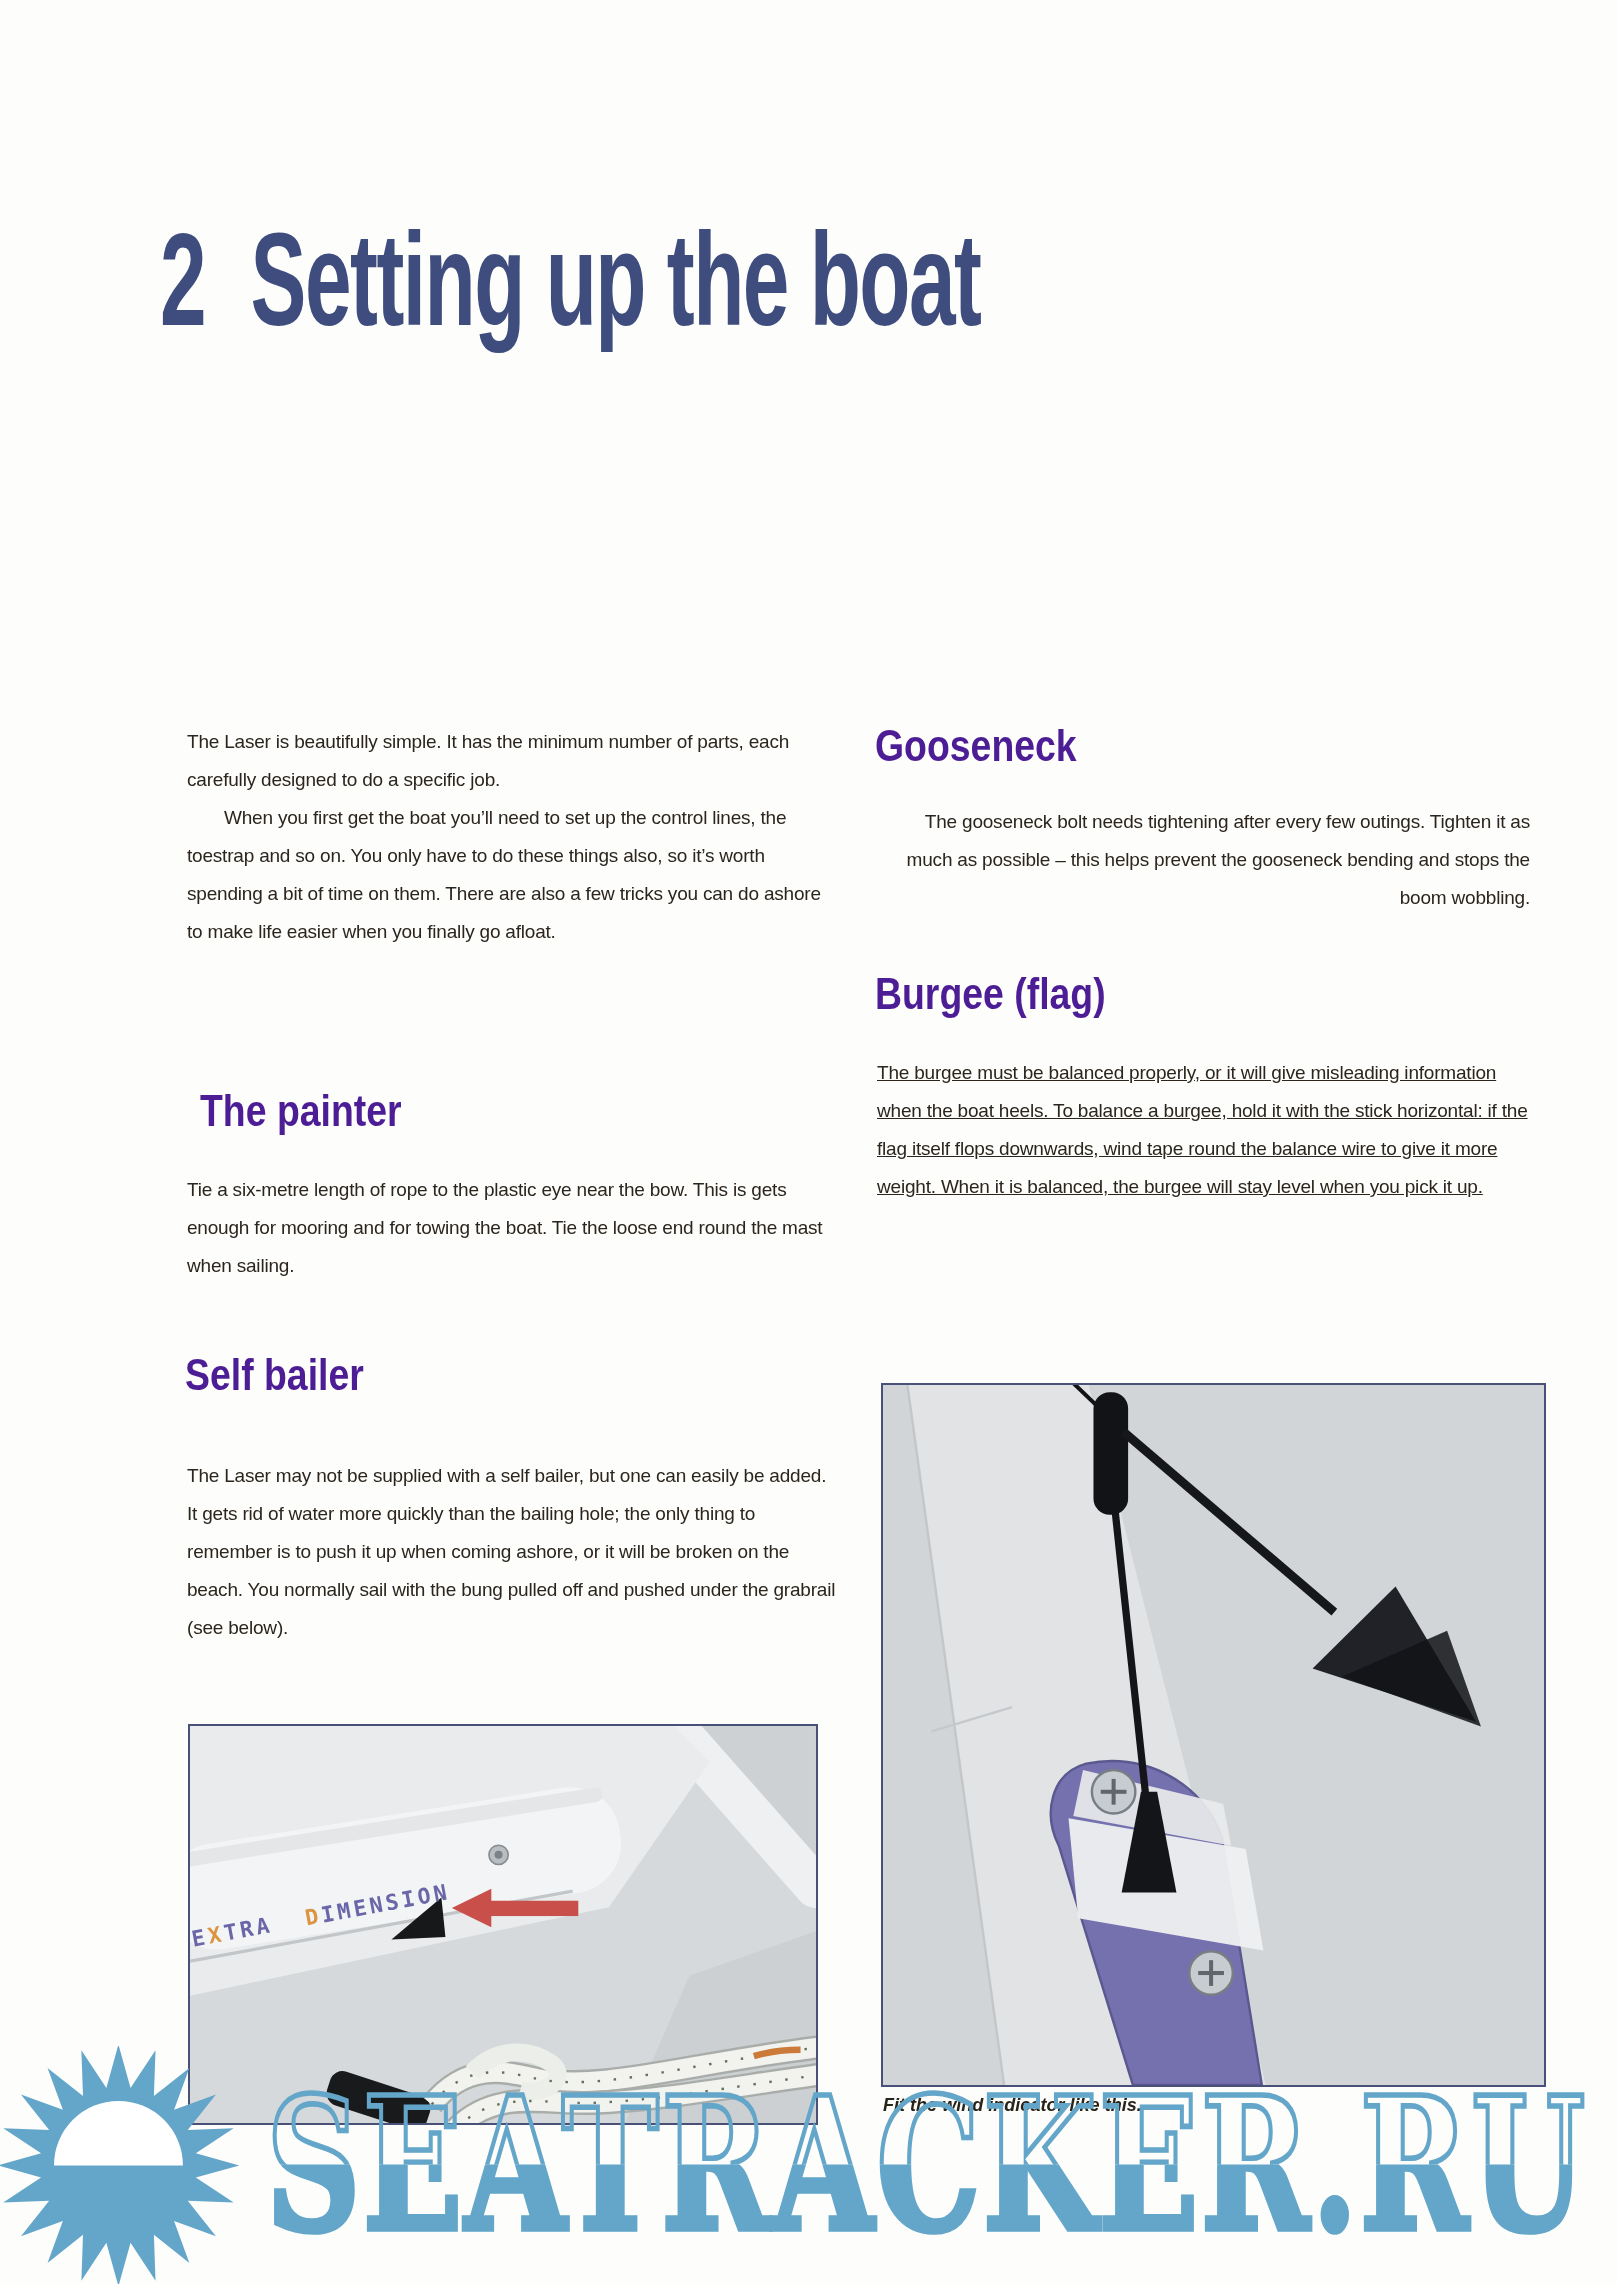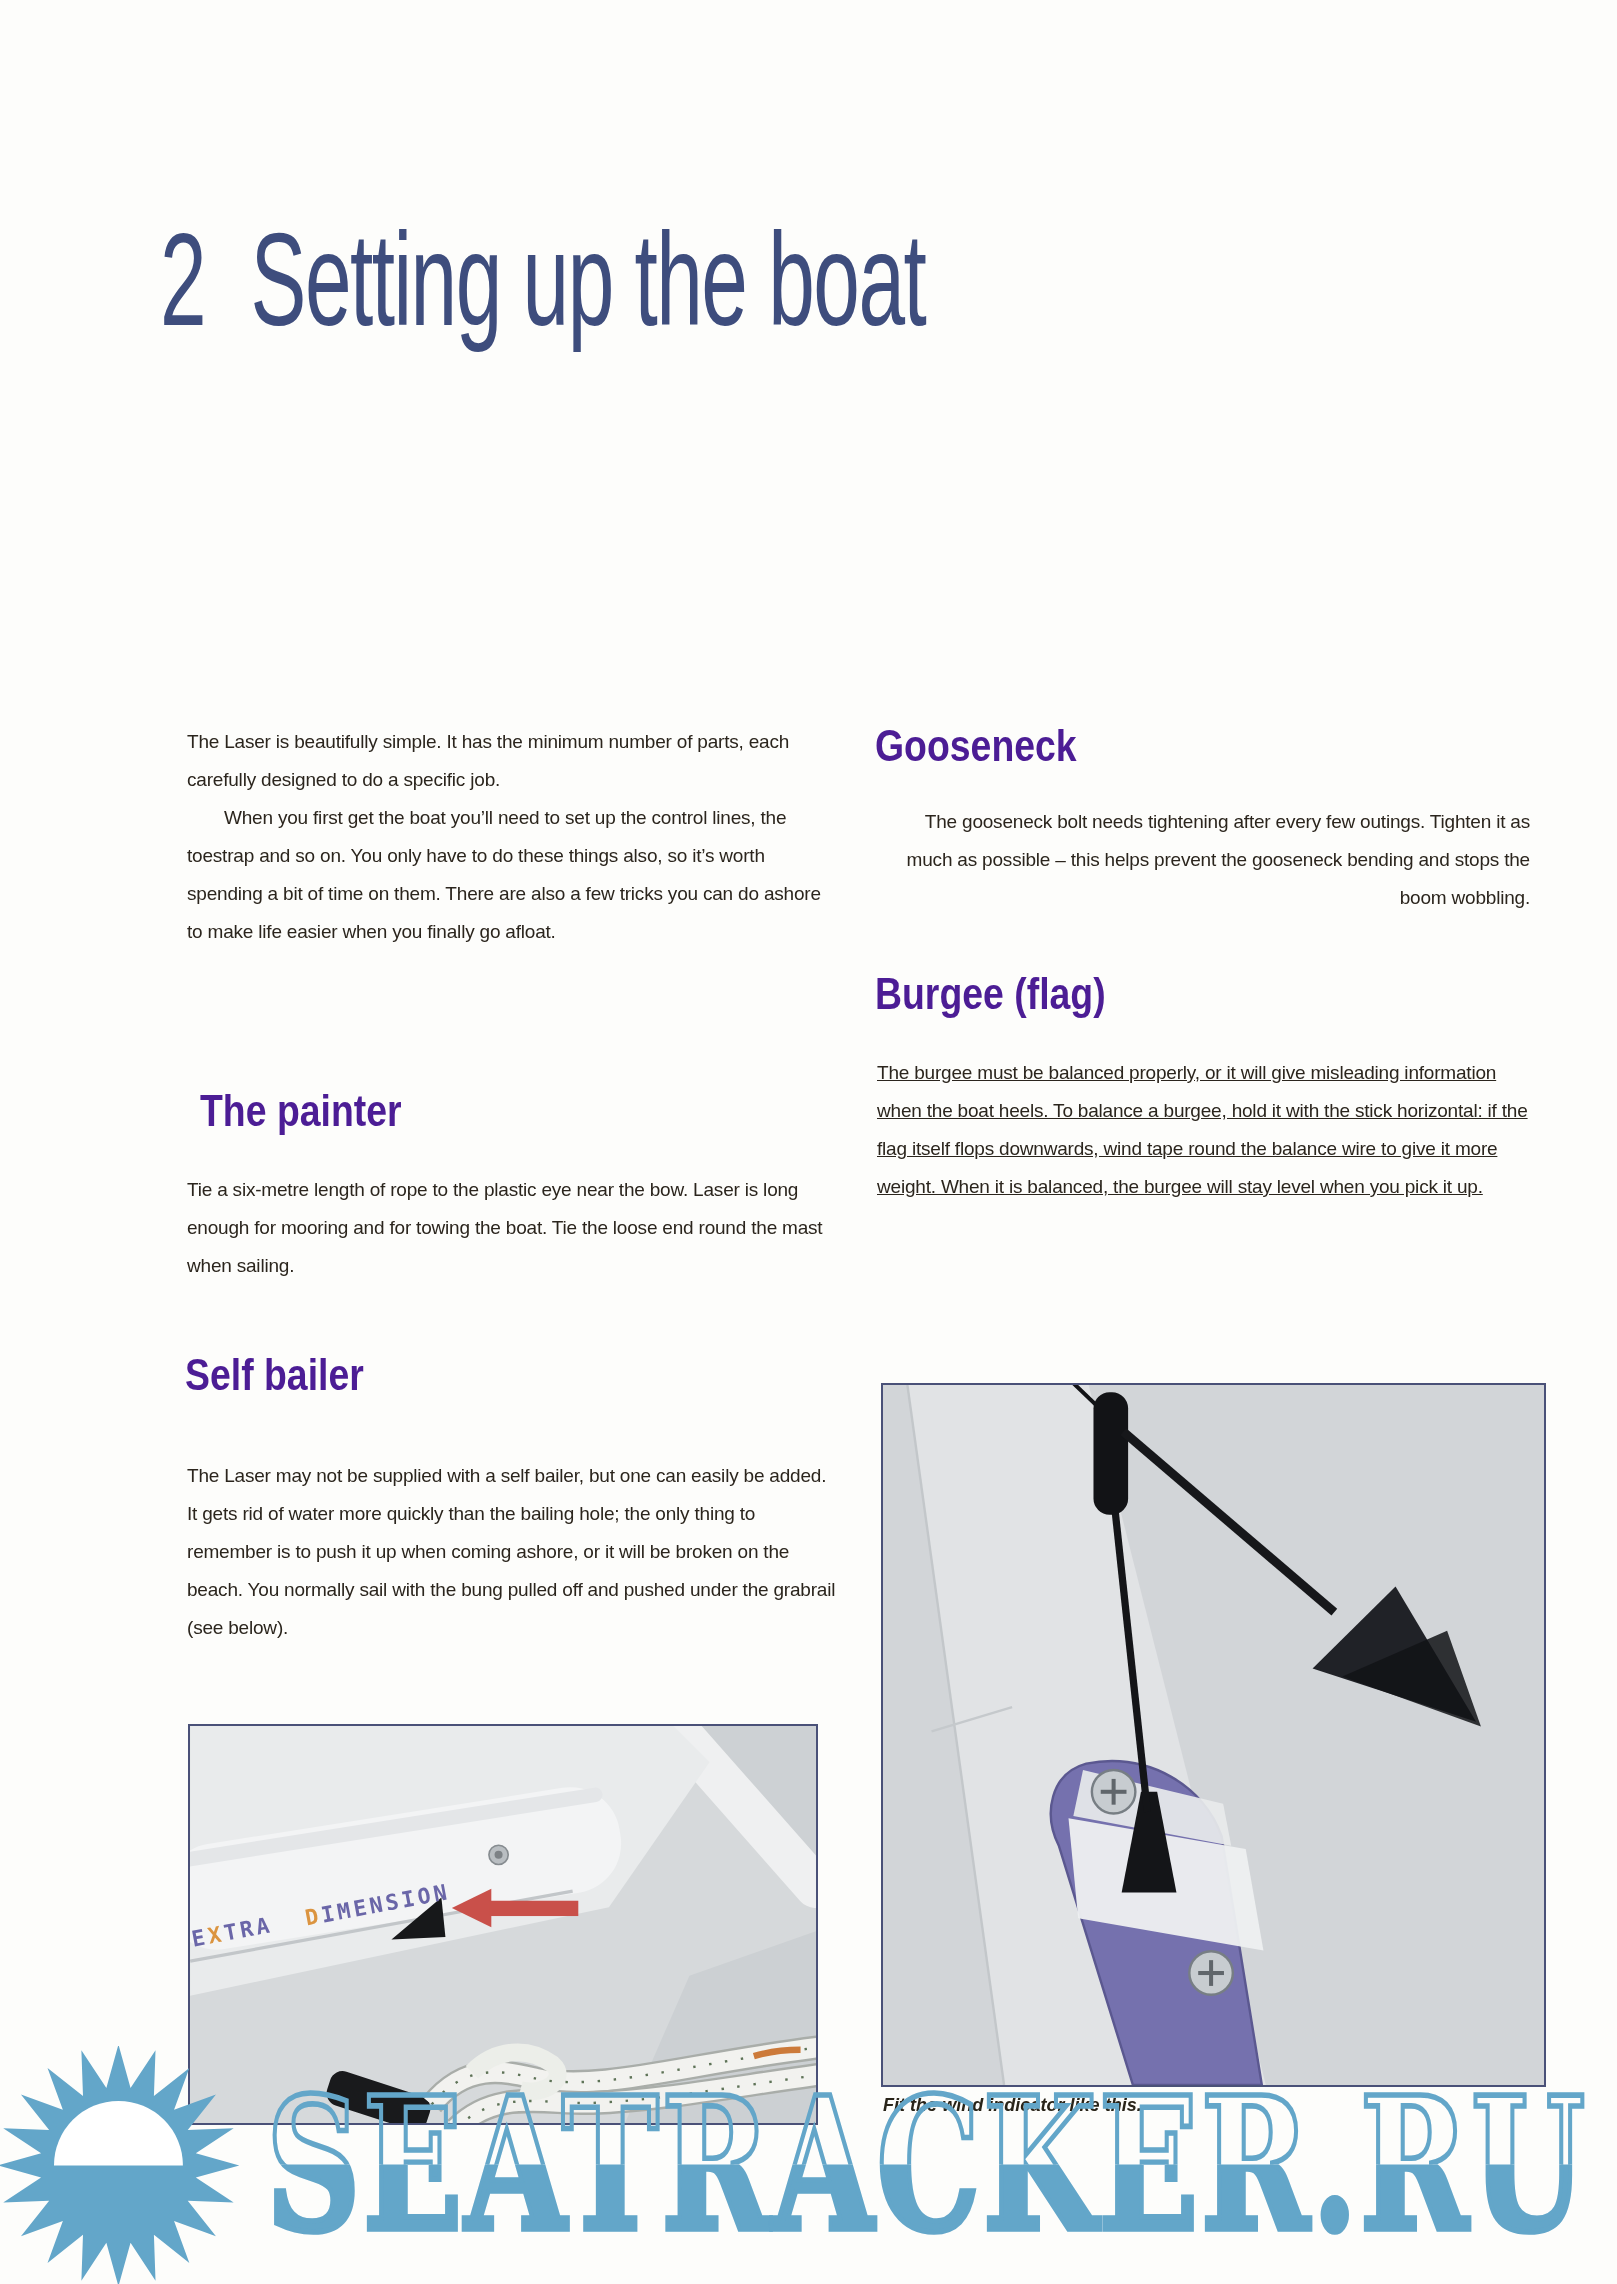--- a/index.html
+++ b/index.html
@@ -4,21 +4,21 @@
 <style>
   html,body{margin:0;padding:0;background:#9a9a9a;}
   .page{
     position:relative; width:1618px; height:2284px;
     background:#fdfdfb; overflow:hidden;
     font-family:"Liberation Sans", sans-serif;
     color:#2b251d;
   }
   .abs{position:absolute;}
   .title{
-    color:#3e4d7d; font-weight:normal; font-size:131px; line-height:131px;
+    color:#3e4d7d; font-weight:bold; font-size:131px; line-height:131px;
     white-space:nowrap; letter-spacing:-2.4px;
   }
   .squeeze{display:inline-block; transform:scaleX(0.64); transform-origin:left top;}
   .title .num{margin-right:71px;}
   .body-text{font-size:19px; line-height:38px; letter-spacing:-0.2px;}
   .body-text p{margin:0;}
   .body-text p.indent{text-indent:37px;}
   .heading{
     color:#4c1d95; font-weight:bold; font-size:44px; line-height:44px; white-space:nowrap;
   }
@@ -44,21 +44,21 @@
 
   <div class="abs body-text" style="left:187px; top:723px; width:649px;">
     <p>The Laser is beautifully simple. It has the minimum number of parts, each carefully designed to do a specific job.</p>
     <p class="indent">When you first get the boat you’ll need to set up the control lines, the toestrap and so on. You only have to do these things also, so it’s worth spending a bit of time on them. There are also a few tricks you can do ashore to make life easier when you finally go afloat.</p>
   </div>
 
   <div class="abs heading" style="left:200px; top:1089px;">
     <span class="squeeze">The painter</span>
   </div>
   <div class="abs body-text" style="left:187px; top:1171px; width:649px;">
-    <p>Tie a six-metre length of rope to the plastic eye near the bow. Laser is long enough for mooring and for towing the boat. Tie the loose end round the mast when sailing.</p>
+    <p>Tie a six-metre length of rope to the plastic eye near the bow. This is gets enough for mooring and for towing the boat. Tie the loose end round the mast when sailing.</p>
   </div>
 
   <div class="abs heading" style="left:185px; top:1353px;">
     <span class="squeeze">Self bailer</span>
   </div>
   <div class="abs body-text" style="left:187px; top:1457px; width:649px;">
     <p>The Laser may not be supplied with a self bailer, but one can easily be added. It gets rid of water more quickly than the bailing hole; the only thing to remember is to push it up when coming ashore, or it will be broken on the beach. You normally sail with the bung pulled off and pushed under the grabrail (see below).</p>
   </div>
 
   <div class="abs photo" style="left:188px; top:1724px; width:626px; height:397px;">

